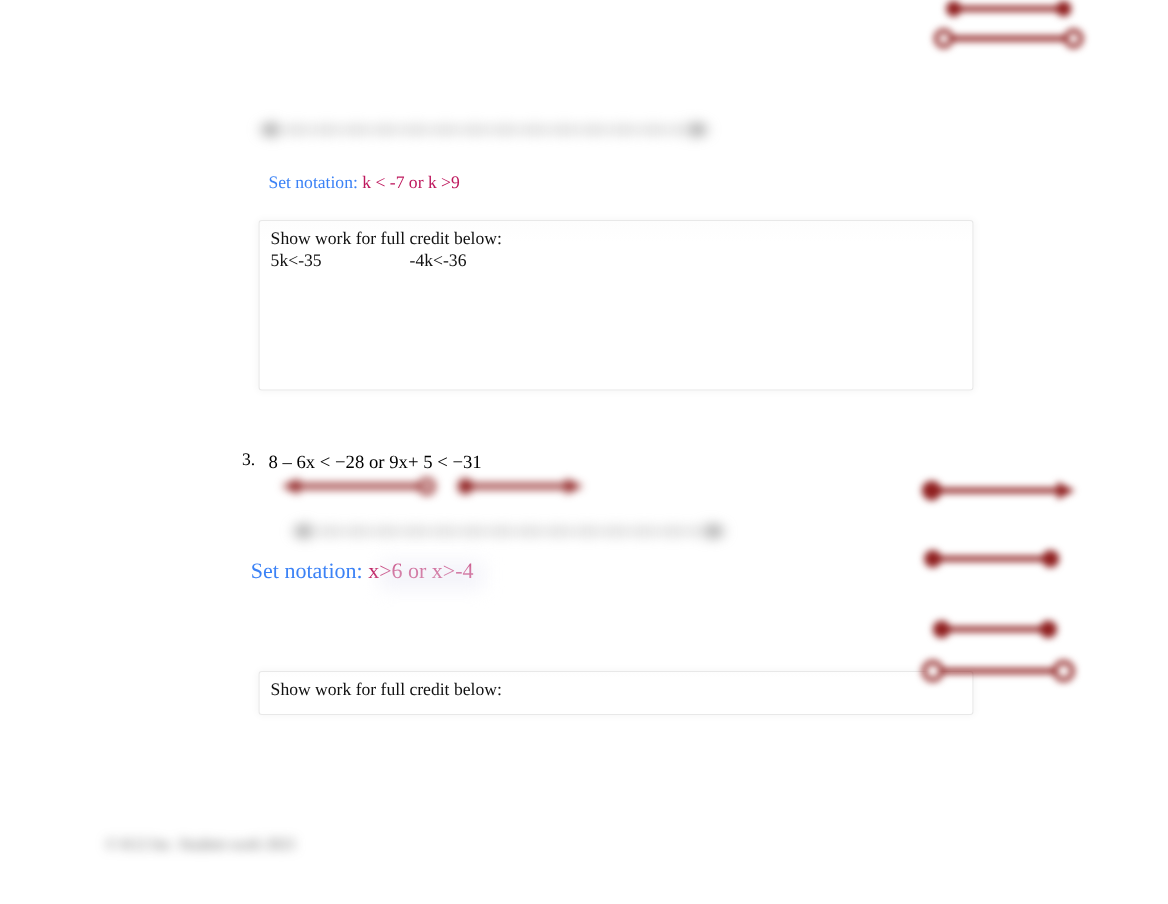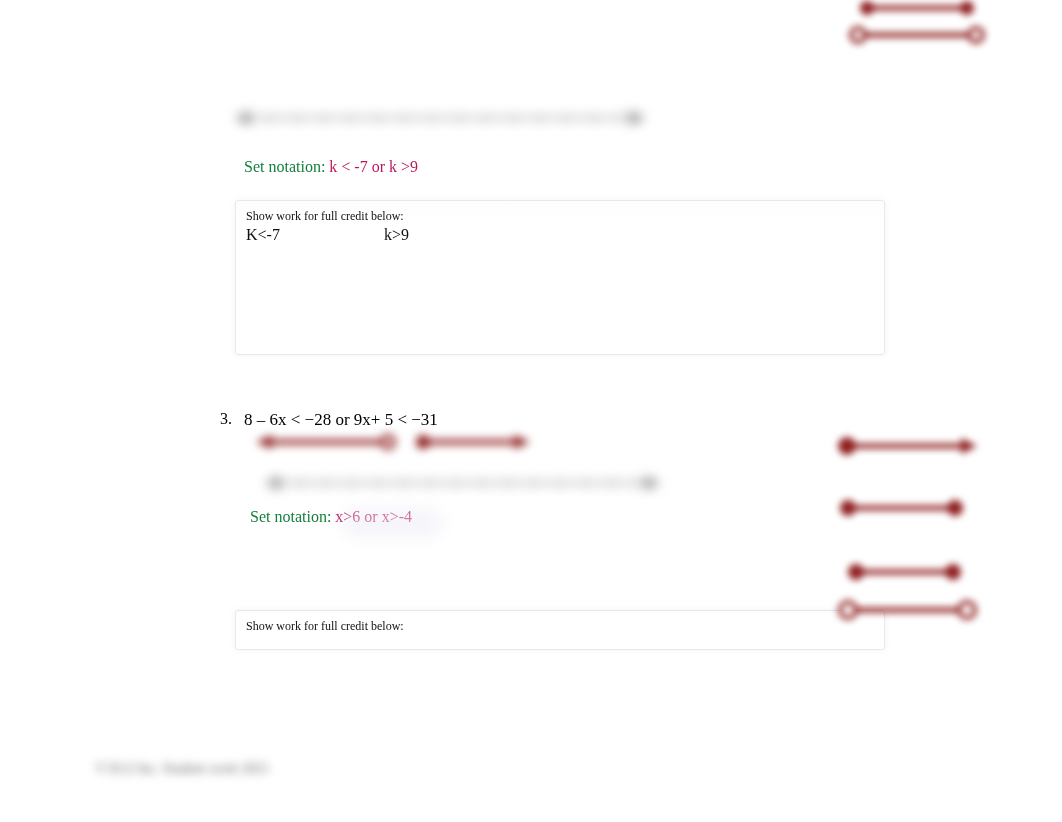--- a/index.html
+++ b/index.html
@@ -50,21 +50,21 @@
       stroke: #aaa;
       stroke-width: 1.2;
     }
     .q2-set {
       position: absolute;
       left: 144px;
       top: 158px;
       font-size: 16px;
     }
     .set-label {
-      color: #15803d;
+      color: #3b82f6;
       margin-top: 38px;
     }
     .set-answer {
       color: #be185d;
     }
     .work-box {
       position: absolute;
       border: 1px solid #e8e8e8;
       border-radius: 3px;
       box-shadow: 0 0 8px rgba(0,0,0,0.05);
@@ -78,21 +78,21 @@
       height: 155px;
     }
     .work-box-q3 {
       left: 135px;
       top: 610px;
       width: 650px;
       height: 40px;
     }
     .work-prompt {
       color: #111;
-      font-size: 12px;
+      font-size: 16px;
       margin-bottom: 2px;
     }
     .work-line {
       color: #111;
       font-size: 16px;
       white-space: pre;
     }
     .q3-number {
       position: absolute;
       left: 120px;
@@ -100,23 +100,23 @@
       font-size: 16px;
     }
     .q3-problem {
       position: absolute;
       left: 144px;
       top: 410px;
       font-size: 17px;
     }
     .q3-set {
       position: absolute;
-      left: 150px;
+      left: 128px;
       top: 508px;
-      font-size: 16px;
+      font-size: 20px;
     }
     .red-nl {
       position: absolute;
       left: 148px;
       top: 430px;
       width: 290px;
       height: 25px;
       filter: blur(4px);
     }
     .red-blur-highlight {
@@ -182,21 +182,21 @@
     </g>
   </svg>
 
   <div class="q2-set">
     <span class="set-label">Set notation:  </span>
     <span class="set-answer">k &lt; -7 or    k &gt;9</span>
   </div>
 
   <div class="work-box work-box-q2">
     <div class="work-prompt">Show work for full credit below:</div>
-    <div class="work-line">K&lt;-7                          k&gt;9</div>
+    <div class="work-line">5k&lt;-35                    -4k&lt;-36</div>
   </div>
 
   <div class="q3-number">3.</div>
   <div class="q3-problem">8 – 6x &lt; −28 or 9x+ 5 &lt; −31</div>
 
   <svg class="red-nl" viewBox="0 0 290 25">
     <line x1="20" y1="12" x2="140" y2="12" stroke="#8f1f1f" stroke-width="5"></line>
     <polygon points="8,12 24,5 24,19" fill="#8f1f1f"></polygon>
     <circle cx="140" cy="12" r="6" fill="#fff" stroke="#8f1f1f" stroke-width="4"></circle>
     <line x1="175" y1="12" x2="270" y2="12" stroke="#8f1f1f" stroke-width="5"></line>

